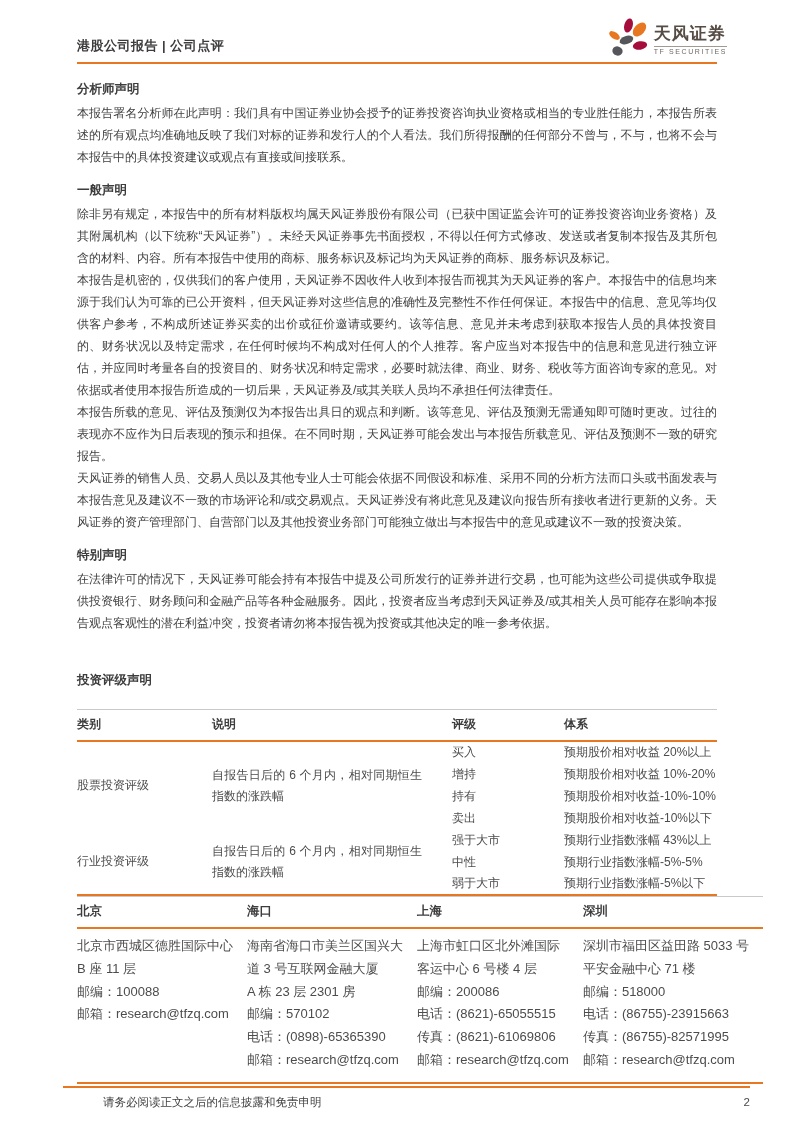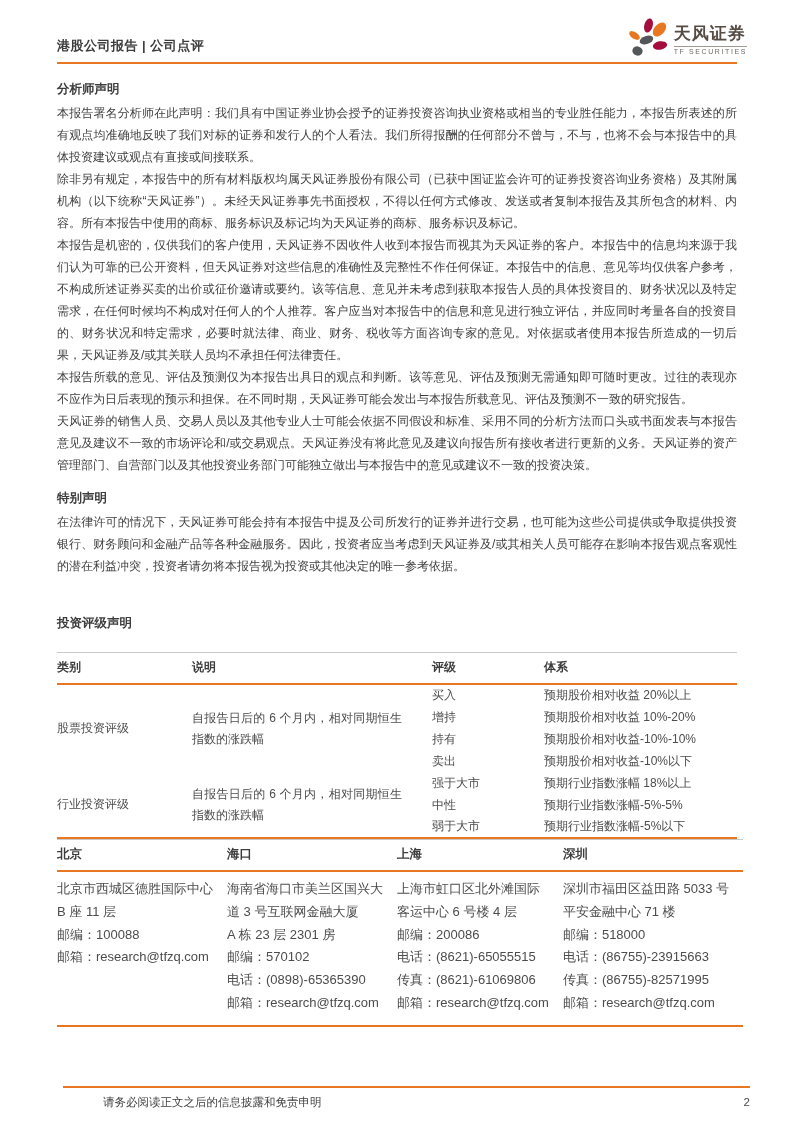--- a/index.html
+++ b/index.html
@@ -4,21 +4,21 @@
 <style>
   * { box-sizing: border-box; margin: 0; padding: 0; }
   html, body { background: #ffffff; }
   body {
     width: 794px; height: 1123px;
     font-family: "Liberation Sans", "DejaVu Sans", sans-serif;
     color: #3f3f3f;
     position: relative;
     overflow: hidden;
   }
-  .page { position: relative; width: 794px; height: 1123px; padding: 0 57px; }
+  .page { position: relative; width: 794px; height: 1123px; padding: 0 77px; }
 
   
   .header-row { position: relative; height: 64px; border-bottom: 2px solid #e87722; }
   .breadcrumb {
     position: absolute; left: 0; bottom: 7px;
     font-size: 13px; font-weight: bold; color: #3d3d3d; letter-spacing: .5px;
   }
   .logo { position: absolute; right: -10px; bottom: 1px; display: flex; align-items: center; gap: 5px; }
   .logo svg { width: 44px; height: 44px; display: block; }
   .logo-text { display: flex; flex-direction: column; justify-content: flex-end; }
@@ -86,20 +86,21 @@
         <div class="logo-sub">TF SECURITIES</div>
       </div>
     </div>
   </div>
 
   <h3 class="sec-title first">分析师声明</h3>
   <div>
       <p class="para">本报告署名分析师在此声明：我们具有中国证券业协会授予的证券投资咨询执业资格或相当的专业胜任能力，本报告所表述的所有观点均准确地反映了我们对标的证券和发行人的个人看法。我们所得报酬的任何部分不曾与，不与，也将不会与本报告中的具体投资建议或观点有直接或间接联系。</p>
     </div>
 
+  <h3 class="sec-title">一般声明</h3>
   <div>
       <p class="para">除非另有规定，本报告中的所有材料版权均属天风证券股份有限公司（已获中国证监会许可的证券投资咨询业务资格）及其附属机构（以下统称“天风证券”）。未经天风证券事先书面授权，不得以任何方式修改、发送或者复制本报告及其所包含的材料、内容。所有本报告中使用的商标、服务标识及标记均为天风证券的商标、服务标识及标记。</p>
       <p class="para">本报告是机密的，仅供我们的客户使用，天风证券不因收件人收到本报告而视其为天风证券的客户。本报告中的信息均来源于我们认为可靠的已公开资料，但天风证券对这些信息的准确性及完整性不作任何保证。本报告中的信息、意见等均仅供客户参考，不构成所述证券买卖的出价或征价邀请或要约。该等信息、意见并未考虑到获取本报告人员的具体投资目的、财务状况以及特定需求，在任何时候均不构成对任何人的个人推荐。客户应当对本报告中的信息和意见进行独立评估，并应同时考量各自的投资目的、财务状况和特定需求，必要时就法律、商业、财务、税收等方面咨询专家的意见。对依据或者使用本报告所造成的一切后果，天风证券及/或其关联人员均不承担任何法律责任。</p>
       <p class="para">本报告所载的意见、评估及预测仅为本报告出具日的观点和判断。该等意见、评估及预测无需通知即可随时更改。过往的表现亦不应作为日后表现的预示和担保。在不同时期，天风证券可能会发出与本报告所载意见、评估及预测不一致的研究报告。</p>
       <p class="para">天风证券的销售人员、交易人员以及其他专业人士可能会依据不同假设和标准、采用不同的分析方法而口头或书面发表与本报告意见及建议不一致的市场评论和/或交易观点。天风证券没有将此意见及建议向报告所有接收者进行更新的义务。天风证券的资产管理部门、自营部门以及其他投资业务部门可能独立做出与本报告中的意见或建议不一致的投资决策。</p>
     </div>
 
   <h3 class="sec-title">特别声明</h3>
   <div>
       <p class="para">在法律许可的情况下，天风证券可能会持有本报告中提及公司所发行的证券并进行交易，也可能为这些公司提供或争取提供投资银行、财务顾问和金融产品等各种金融服务。因此，投资者应当考虑到天风证券及/或其相关人员可能存在影响本报告观点客观性的潜在利益冲突，投资者请勿将本报告视为投资或其他决定的唯一参考依据。</p>
@@ -137,21 +138,21 @@
           <td>预期股价相对收益-10%-10%</td>
         </tr>
         <tr>
           <td>卖出</td>
           <td>预期股价相对收益-10%以下</td>
         </tr>
         <tr>
           <td class="cat" rowspan="3">行业投资评级</td>
           <td class="desc" rowspan="3">自报告日后的 6 个月内，相对同期恒生指数的涨跌幅</td>
           <td>强于大市</td>
-          <td>预期行业指数涨幅 18%以上</td>
+          <td>预期行业指数涨幅 43%以上</td>
         </tr>
         <tr>
           <td>中性</td>
           <td>预期行业指数涨幅-5%-5%</td>
         </tr>
         <tr>
           <td>弱于大市</td>
           <td>预期行业指数涨幅-5%以下</td>
         </tr>
       </tbody>

